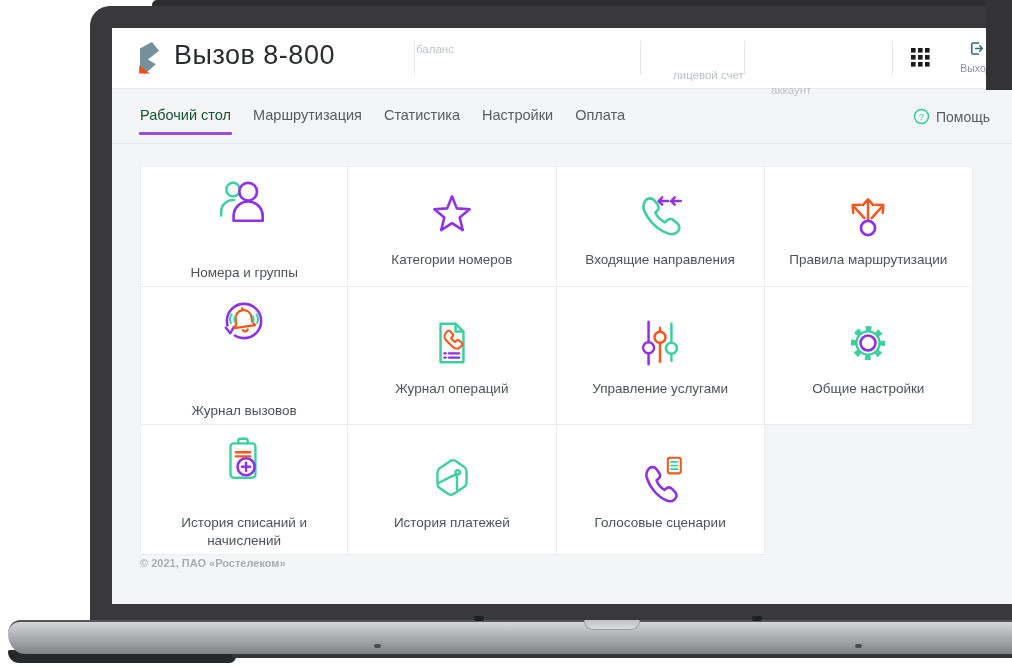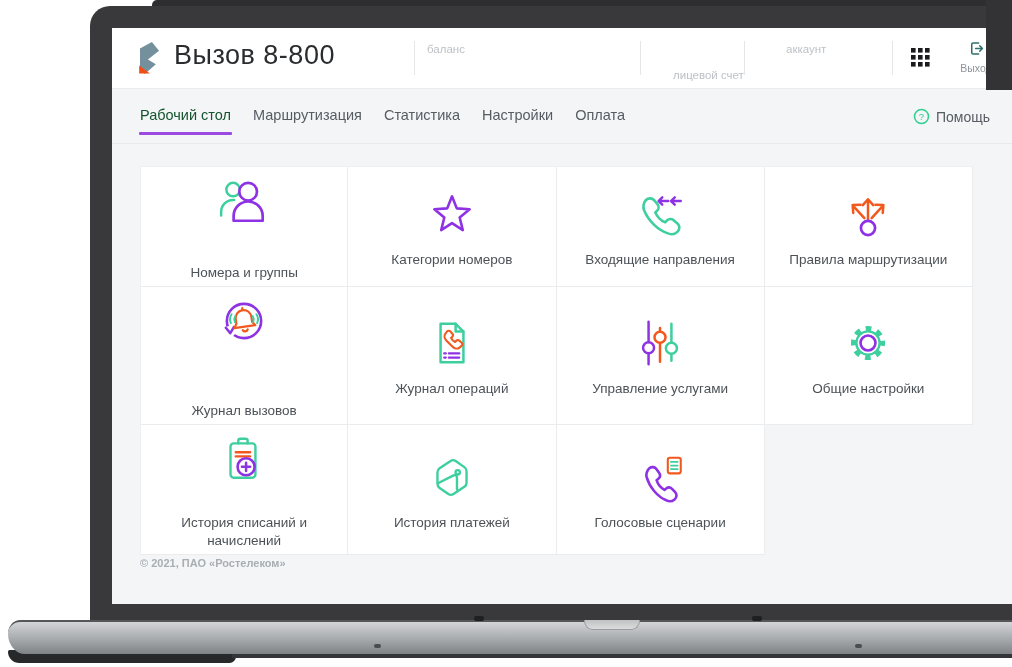--- a/index.html
+++ b/index.html
@@ -30,21 +30,21 @@
   .screen{position:absolute;left:112px;top:28px;width:940px;height:576px;background:#f4f5f7;overflow:hidden;z-index:5;}
 
   
   .app-header{position:absolute;left:0;top:0;width:100%;height:60px;background:#ffffff;border-bottom:1px solid #e9ebed;}
   .logo{position:absolute;left:24px;top:11px;width:27px;height:38px;}
   .logo svg{width:100%;height:100%;}
   .app-title{position:absolute;left:62px;top:12px;font-size:27px;letter-spacing:.5px;color:#2a2c2e;}
   .hdiv{position:absolute;top:13px;width:1px;height:34px;background:#e4e6e8;}
   .hdiv-1{left:302px;} .hdiv-2{left:528px;} .hdiv-3{left:632px;} .hdiv-4{left:780px;}
   .hfield{position:absolute;top:15px;font-size:11.5px;color:#bdc2c7;}
-  .hfield-1{left:315px;} .hfield-2{left:561px;margin-top:26px;} .hfield-3{left:674px;}
+  .hfield-1{left:304px;} .hfield-2{left:561px;margin-top:26px;} .hfield-3{left:659px;margin-top:41px;}
   .apps-btn{position:absolute;left:799px;top:20px;width:19px;height:19px;cursor:pointer;}
   .apps-btn svg{width:100%;height:100%;}
   .logout{position:absolute;left:840px;top:12px;width:48px;text-align:center;cursor:pointer;}
   .logout .ic{display:inline-block;width:17px;height:17px;}
   .logout .ic svg{width:100%;height:100%;}
   .logout-label{display:block;font-size:10.5px;color:#8d9399;margin-top:1px;}
 
   
   .nav{position:absolute;left:0;top:60px;width:100%;height:56px;border-bottom:1px solid #e8eaec;box-sizing:border-box;}
   .tabs{position:absolute;left:28px;top:19px;display:flex;gap:22px;font-size:14.5px;color:#565c62;white-space:nowrap;}

